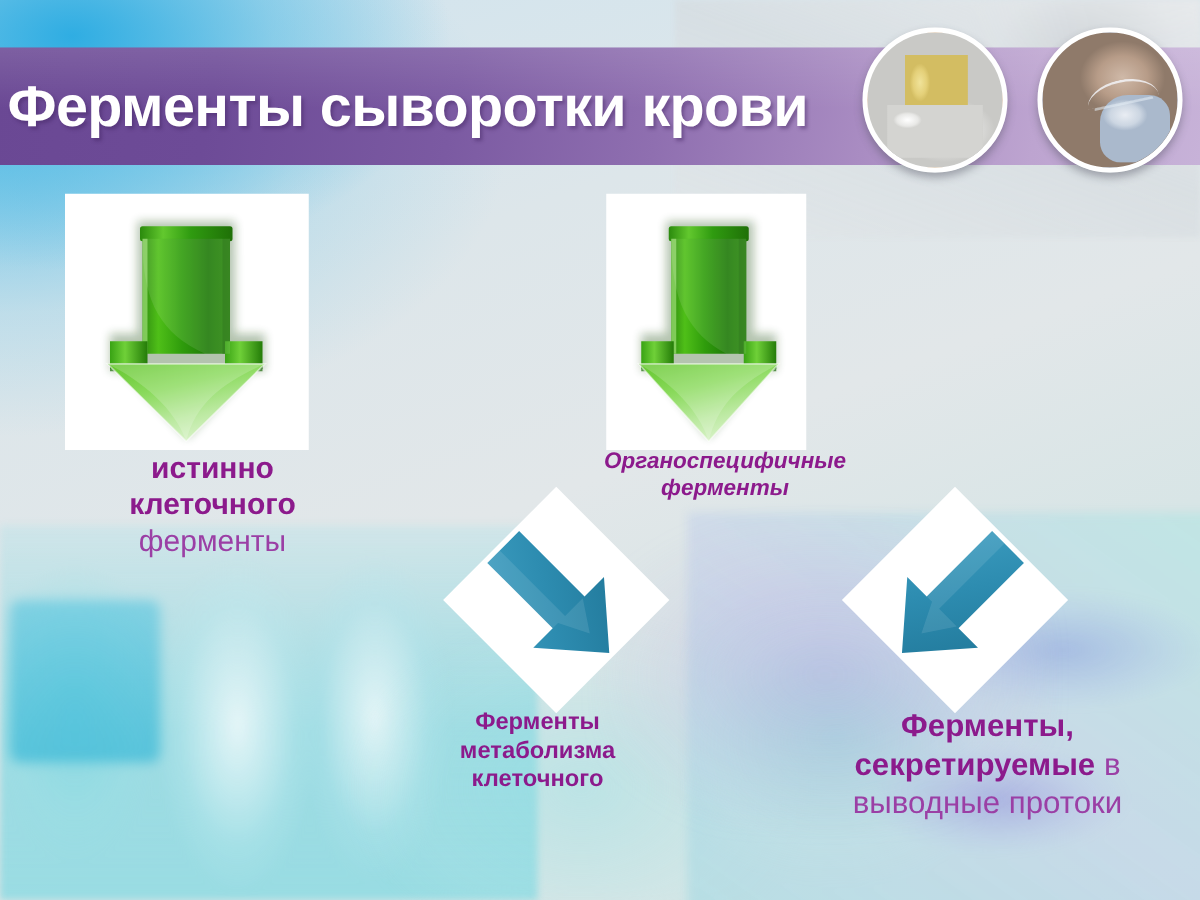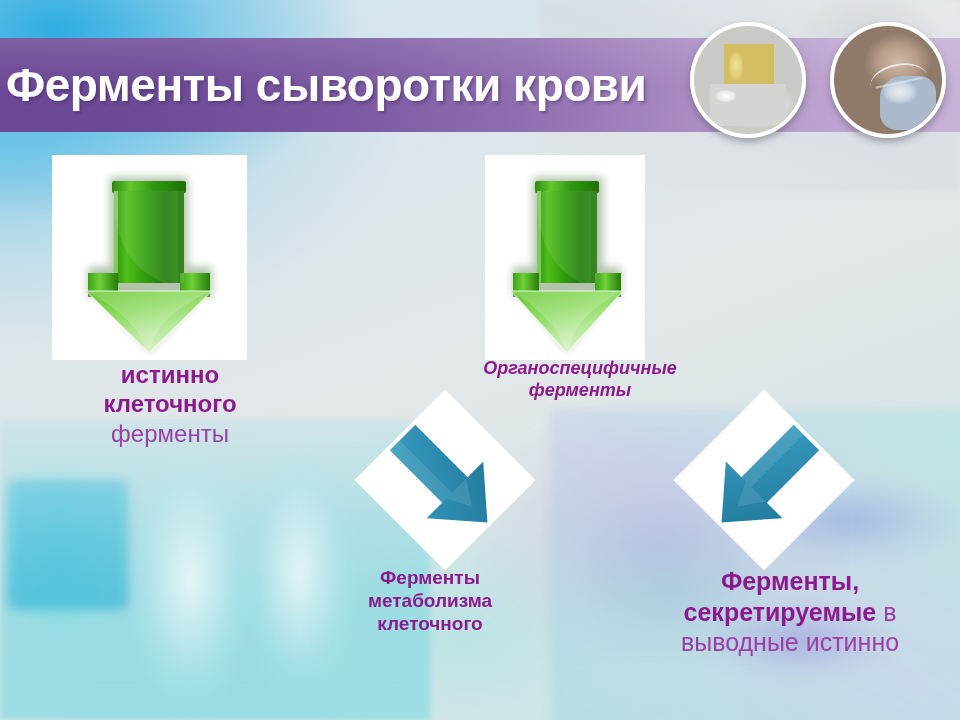--- a/index.html
+++ b/index.html
@@ -383,16 +383,16 @@
 
   <div class="caption cap-cell">
     <span class="b">Ферменты</span><br>
     <span class="b">метаболизма</span><br>
     <span class="b">клеточного</span>
   </div>
 
   <div class="caption cap-secret">
     <span class="b">Ферменты,</span><br>
     <span class="b">секретируемые</span><span class="n"> в</span><br>
-    <span class="n">выводные истинно</span>
+    <span class="n">выводные протоки</span>
   </div>
 
 </div>
 
 </body></html>

